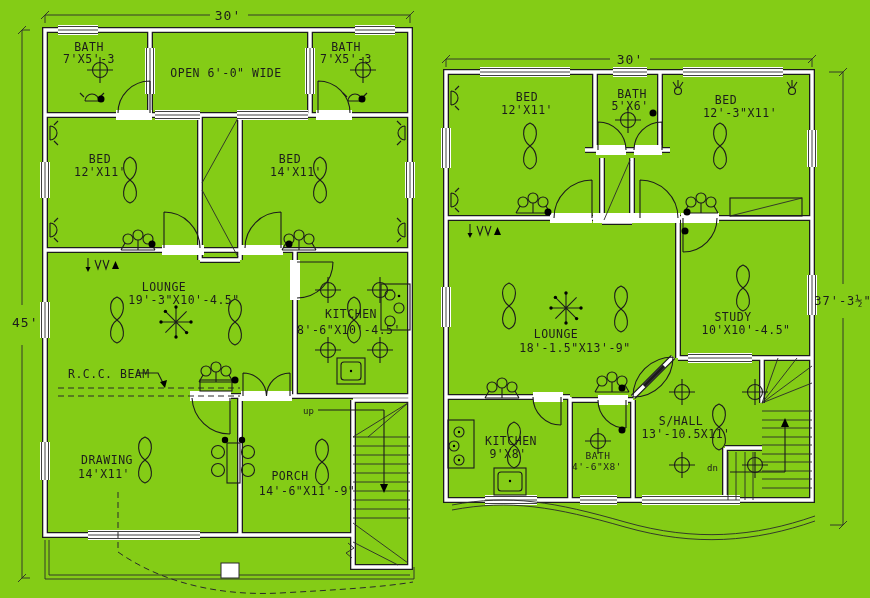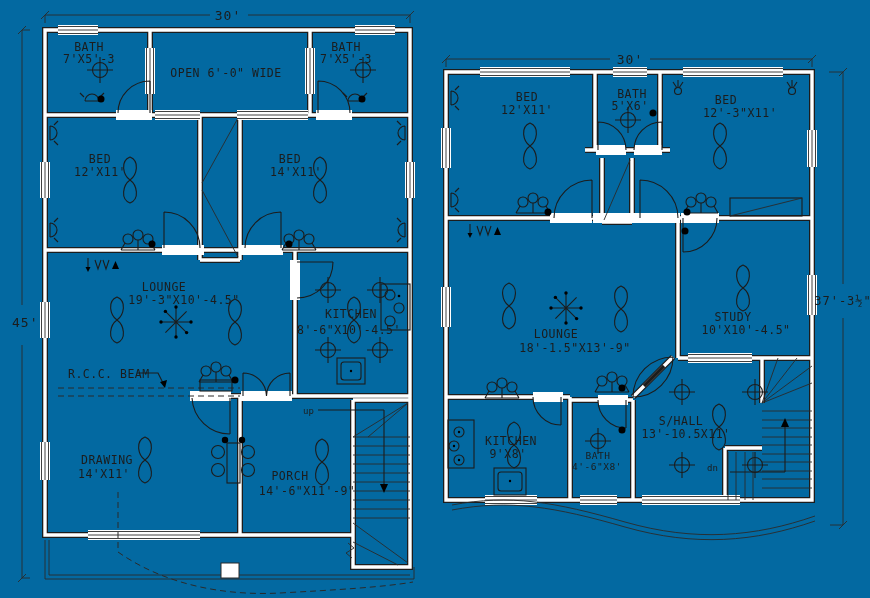--- a/index.html
+++ b/index.html
@@ -1,16 +1,16 @@
 <!DOCTYPE html>
 <html><head>
 <meta charset="utf-8">
 <style>
   html,body{margin:0;padding:0;background:#e8e8e8;}
-  .sheet{width:870px;height:598px;background:#0369a1;position:relative;margin:0 auto;overflow:hidden;}
+  .sheet{width:870px;height:598px;background:#84cc16;position:relative;margin:0 auto;overflow:hidden;}
   svg{display:block;}
   text{font-family:"DejaVu Sans Mono","Liberation Mono",monospace;fill:#1c1c1c;}
   .room{font-size:11.5px;letter-spacing:0.5px;}
   .dim{font-size:13px;letter-spacing:1px;}
   .small{font-size:9px;}
   .thin{stroke:#1c1c1c;stroke-width:1.1;fill:none;}
   .thinner{stroke:#2a2a2a;stroke-width:0.9;fill:none;}
   .wallb{stroke:#1c1c1c;stroke-width:6;fill:none;}
   .wallw{stroke:#ffffff;stroke-width:3.4;fill:none;}
   .open{fill:#ffffff;stroke:none;}

